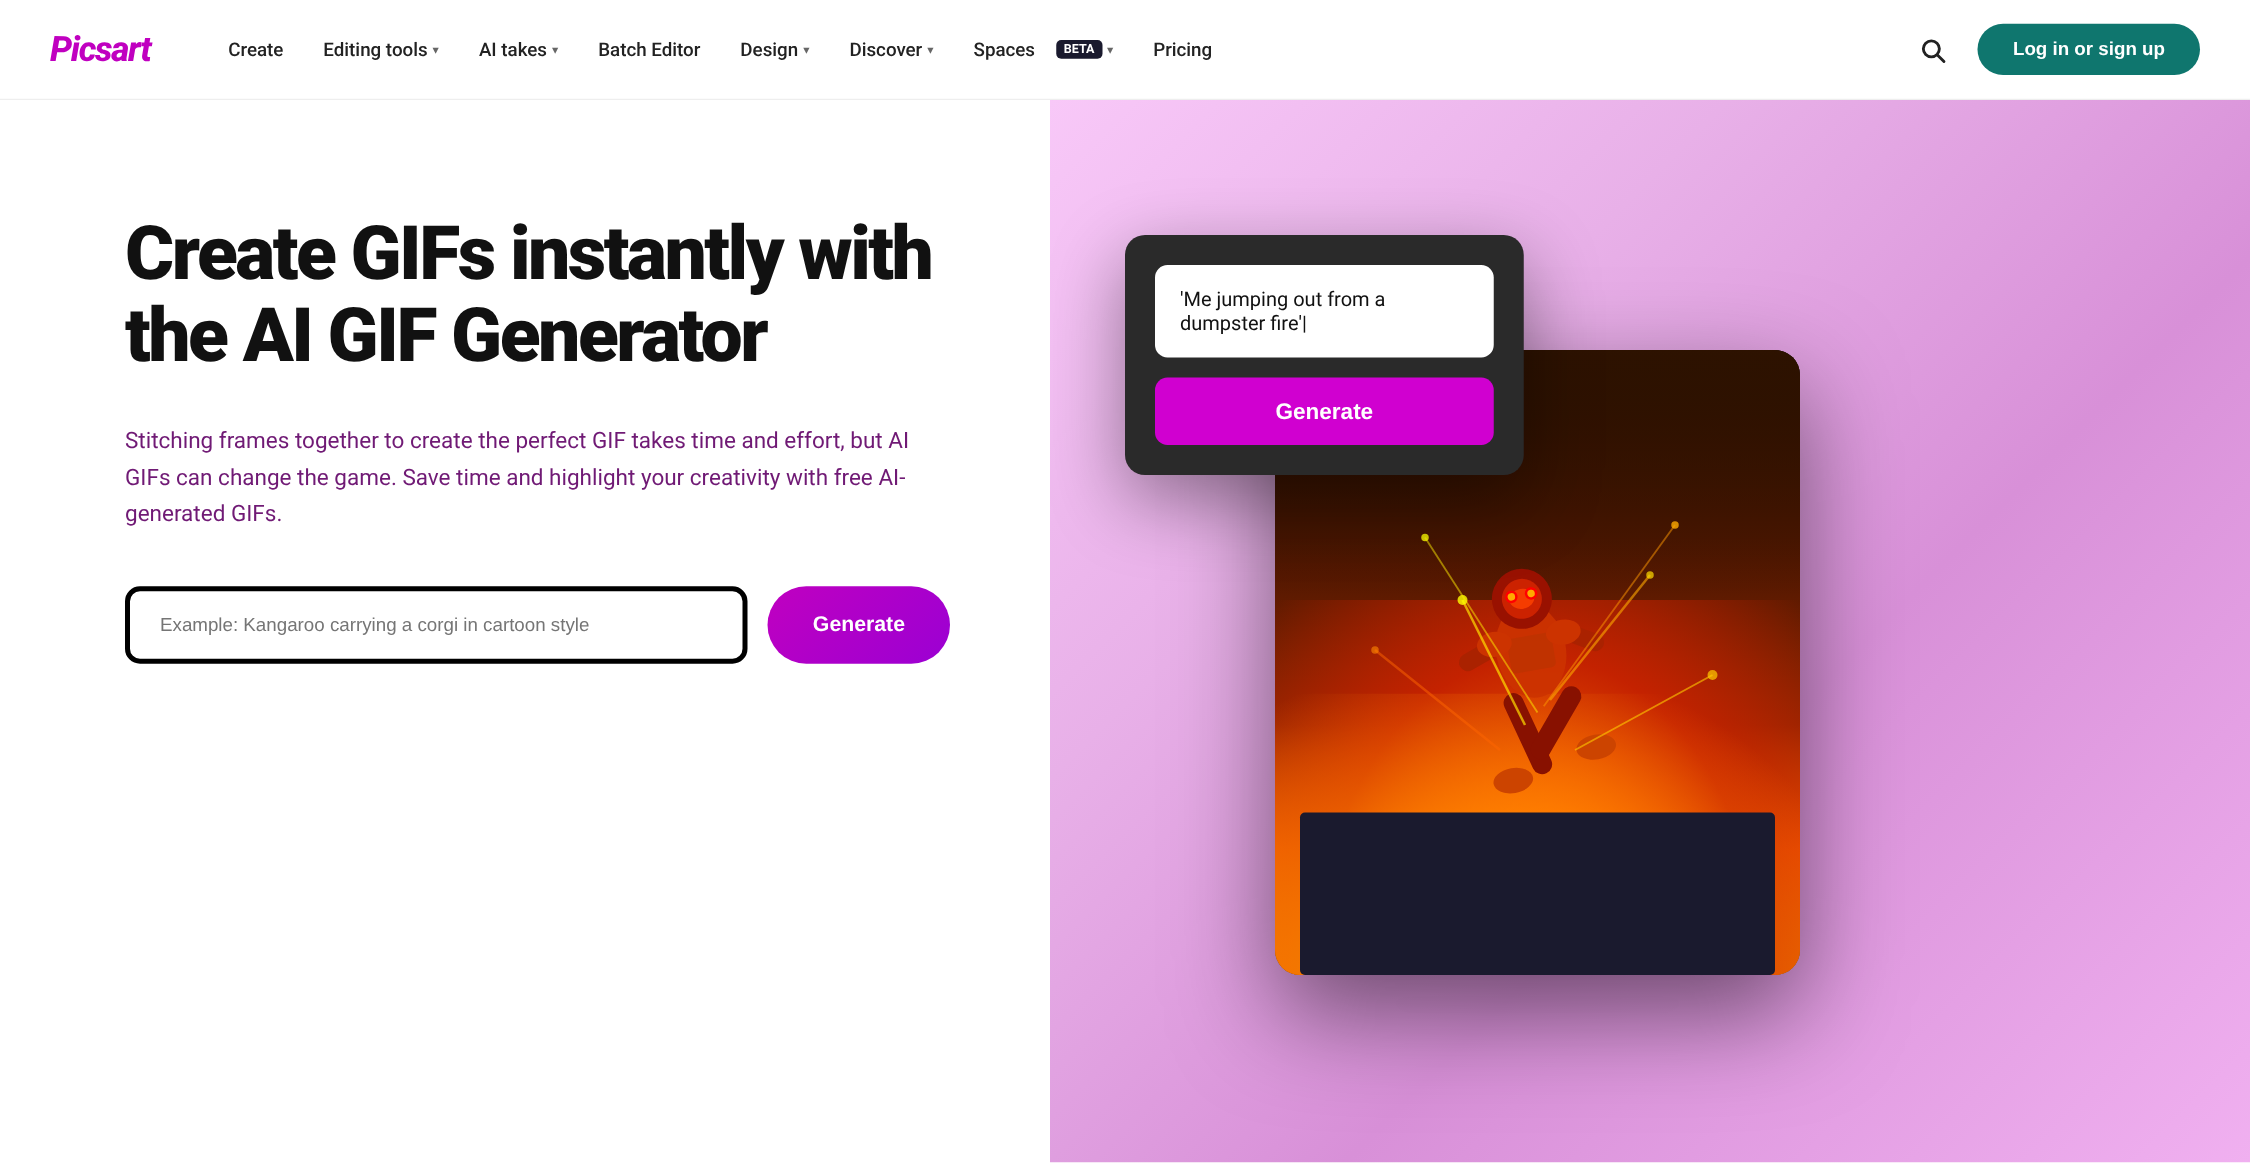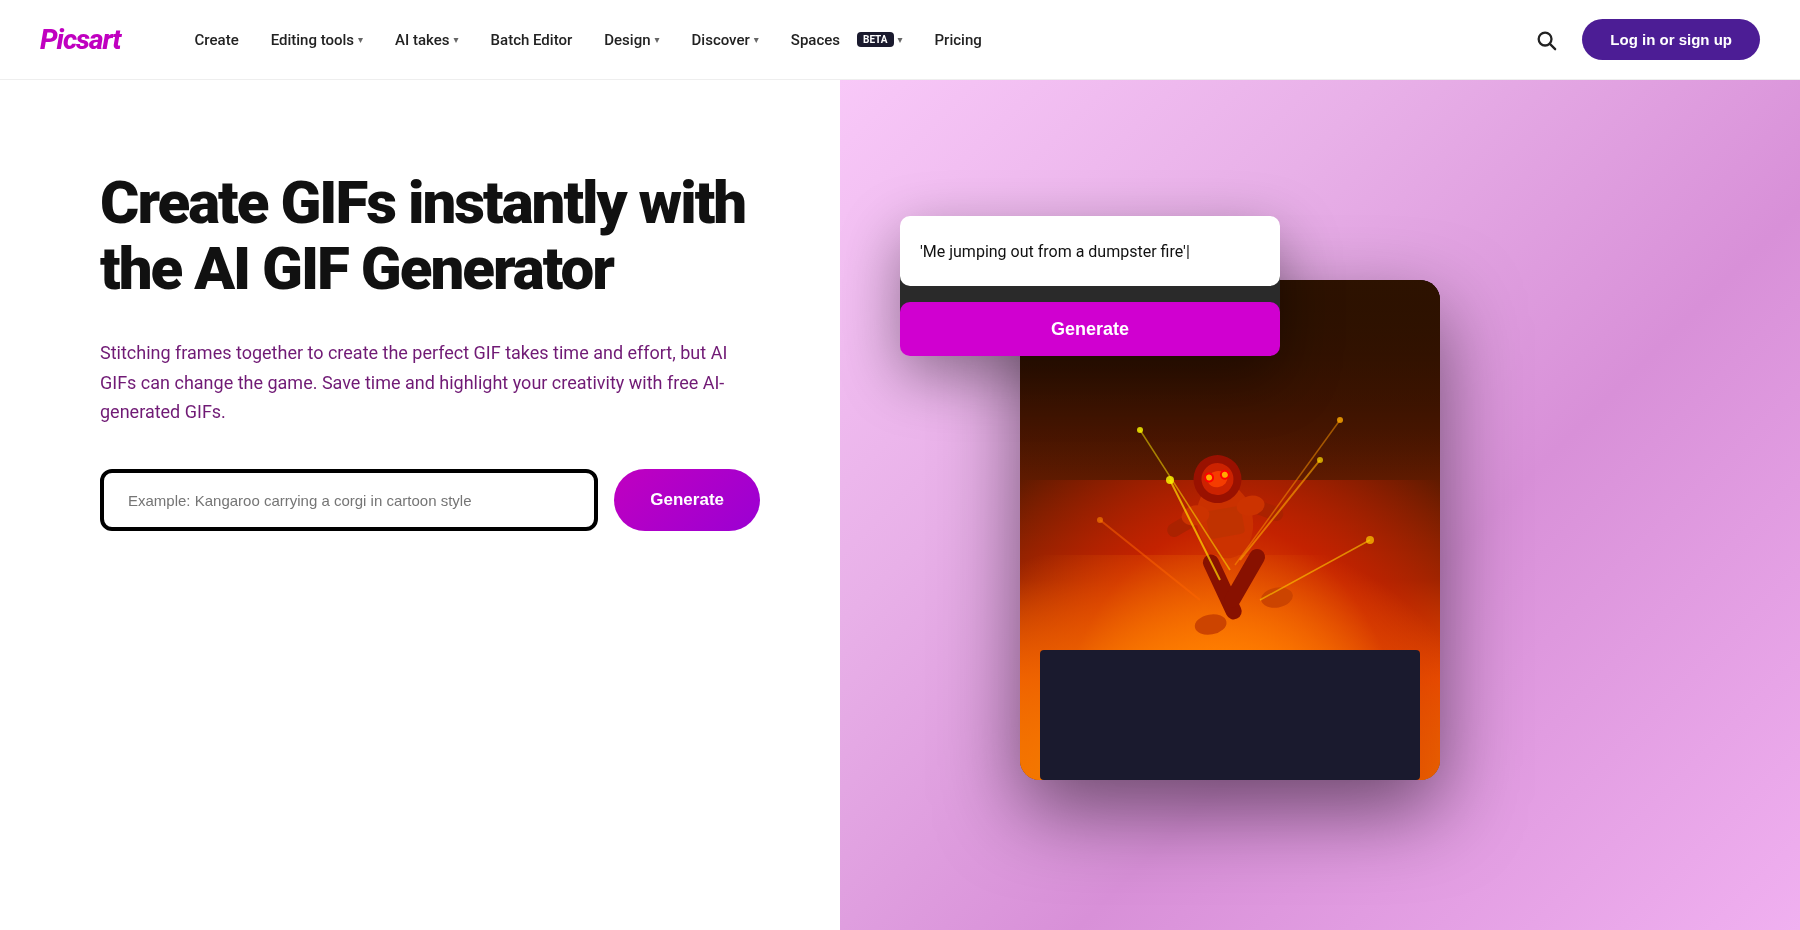--- a/index.html
+++ b/index.html
@@ -14,21 +14,21 @@
       border-bottom: 1px solid #eee;
       background: #fff;
       position: relative;
       z-index: 10;
     }
     .nav-logo {
       font-size: 28px;
       font-weight: 800;
       color: #c000c0;
       letter-spacing: -1px;
-      margin-right: 60px;
+      margin-right: 48px;
       font-style: italic;
     }
     .nav-logo span.pics { color: #c000c0; }
     .nav-links {
       display: flex;
       align-items: center;
       gap: 4px;
       flex: 1;
     }
     .nav-link {
@@ -65,21 +65,21 @@
     .search-icon-btn {
       width: 40px;
       height: 40px;
       display: flex;
       align-items: center;
       justify-content: center;
       cursor: pointer;
       border-radius: 50%;
     }
     .login-btn {
-      background: #4c1d95;
+      background: #0f766e;
       color: #fff;
       border: none;
       padding: 12px 28px;
       border-radius: 30px;
       font-size: 15px;
       font-weight: 600;
       cursor: pointer;
       white-space: nowrap;
     }
 
@@ -149,25 +149,26 @@
     
     .right-side {
       flex: 1;
       position: relative;
       background: linear-gradient(135deg, #f8c8f8 0%, #e8b0e8 30%, #d890d8 60%, #f0b0f0 100%);
       overflow: hidden;
     }
     
     .ai-prompt-card {
       position: absolute;
-      top: 136px;
+      top: 108px;
       left: 60px;
-      width: 380px;
+      width: 319px;
       background: #2a2a2a;
       border-radius: 16px;
+      padding: 24px;
       z-index: 5;
       box-shadow: 0 20px 60px rgba(0,0,0,0.4);
     }
     .ai-prompt-input-box {
       background: #fff;
       border-radius: 10px;
       padding: 18px 20px;
       font-size: 16px;
       color: #111;
       margin-bottom: 16px;

